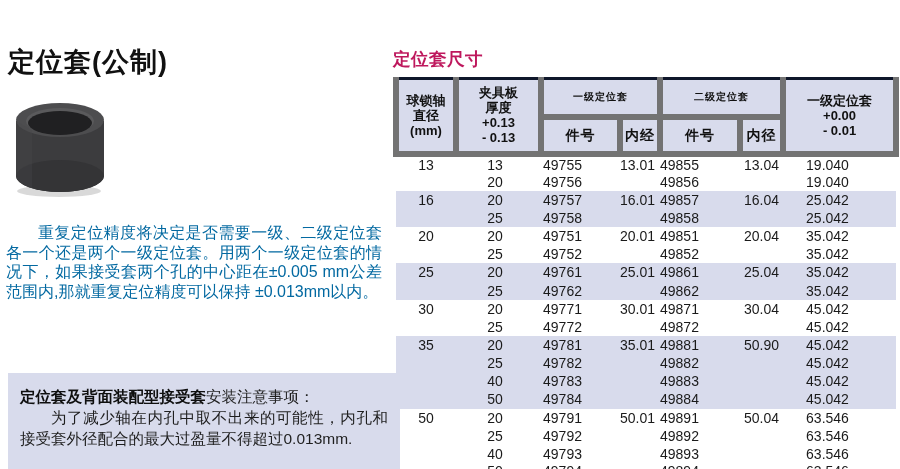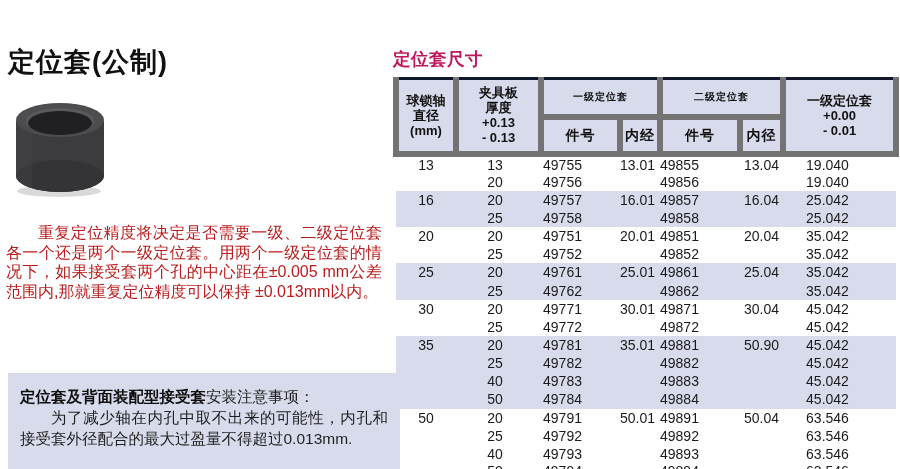--- a/index.html
+++ b/index.html
@@ -5,21 +5,21 @@
   * { margin: 0; padding: 0; box-sizing: border-box; }
   html, body { width: 900px; height: 469px; background: #ffffff; overflow: hidden;
     font-family: "Liberation Sans", "DejaVu Sans", sans-serif; color: #1f1f1f; }
   .page { position: relative; width: 900px; height: 469px; background: #fff; margin-top: 40px; }
 
   
   .page-title { position: absolute; left: 8px; top: 4px; font-size: 27px; font-weight: bold;
     letter-spacing: 1px; color: #111; }
   .photo { position: absolute; left: 12px; top: 50px; width: 100px; height: 110px; }
   .intro { position: absolute; left: 6px; top: 183px; width: 376px; font-size: 16px;
-    line-height: 19.5px; text-align: justify; text-indent: 2em; color: #b91c1c; }
+    line-height: 19.5px; text-align: justify; text-indent: 2em; color: #0369a1; }
   .note-box { position: absolute; left: 8px; top: 333px; width: 392px; height: 120px;
     padding: 13px 12px 0 12px; font-size: 15.5px; line-height: 21px; text-align: justify; }
   .note-box .note-heading b { font-weight: bold; color: #0f0f0f; }
   .note-box .note-body { text-indent: 2em; }
 
   
   .table-title { position: absolute; left: 393px; top: 7px; font-size: 17.5px;
     font-weight: bold; color: #be185d; letter-spacing: 0.5px; }
   table.dims { position: absolute; left: 393px; top: 37px; width: 500px;
     border-collapse: collapse; table-layout: fixed; border-bottom: 3px solid #7c7c7c; }

